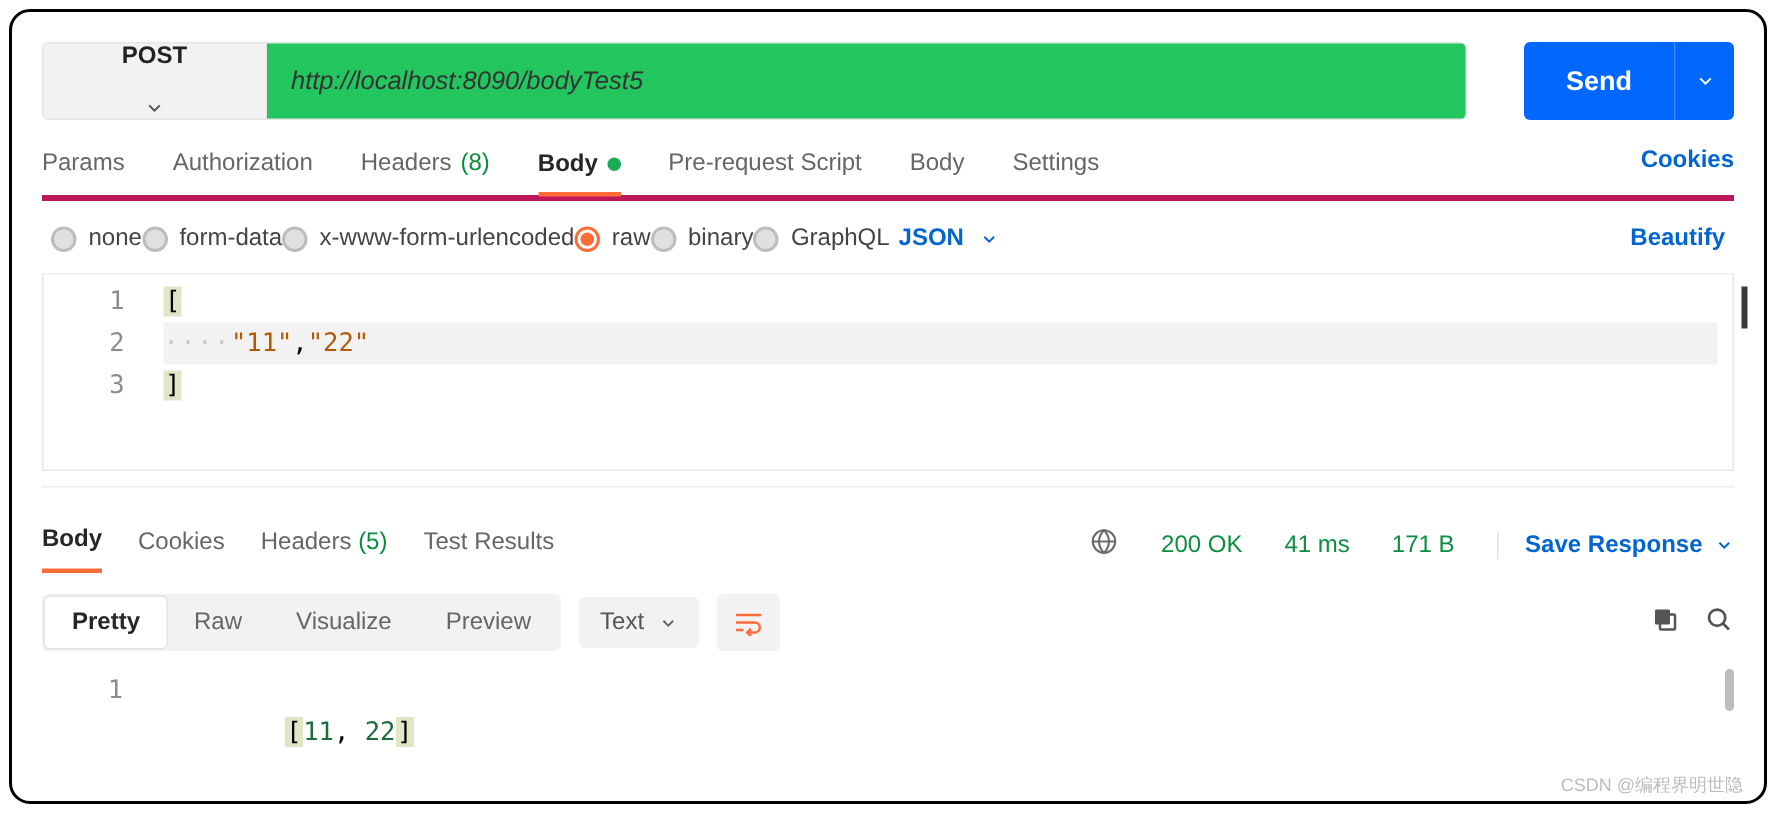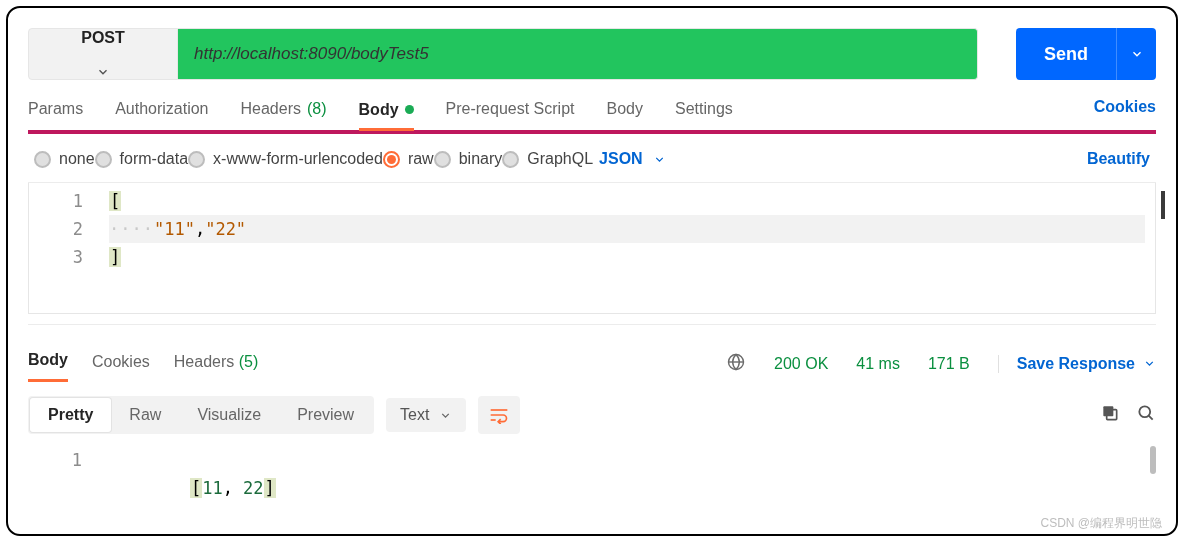--- a/index.html
+++ b/index.html
@@ -233,20 +233,21 @@
     </div>
   </div>
 
   <div class="resp-tabs">
     <div class="resp-tab active">Body</div>
     <div class="resp-tab">Cookies</div>
     <div class="resp-tab">
       <span>Headers</span>
       <span class="count-green">(5)</span>
     </div>
+    <div class="resp-tab">Test Results</div>
 
     <div class="resp-right">
       <span class="globe-icon">
         <svg width="20" height="20" viewBox="0 0 24 24" fill="none" stroke="#6b6b6b" stroke-width="1.7">
             <circle cx="12" cy="12" r="9"></circle>
             <path d="M3 12h18"></path>
             <path d="M12 3c2.5 2.5 4 5.5 4 9s-1.5 6.5-4 9c-2.5-2.5-4-5.5-4-9s1.5-6.5 4-9z"></path>
           </svg>
       </span>
       <span class="status-code">200 OK</span>

